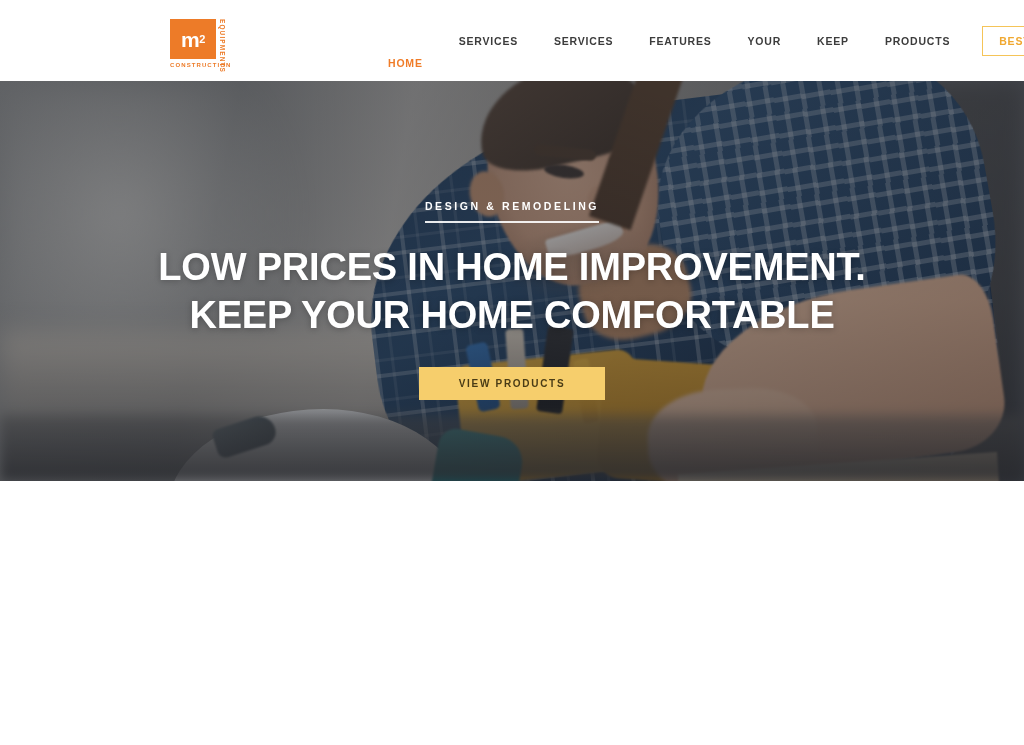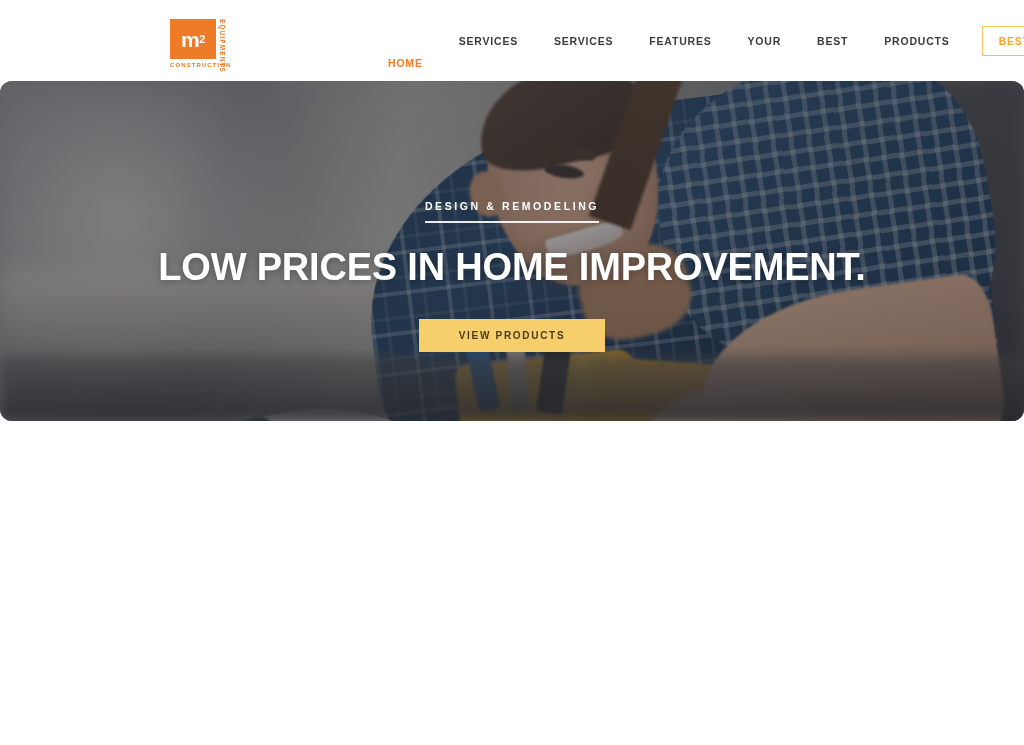--- a/index.html
+++ b/index.html
@@ -87,24 +87,23 @@
     padding: 8px 16px;
     background: #fff;
     cursor: pointer;
     white-space: nowrap;
   }
 
   
   .hero {
     position: relative;
     width: 1024px;
-    height: 340px;
+    height: 400px;
     overflow: hidden;
     background: #7a7d80;
-    border-radius: 12px;
   }
   .hero-photo {
     position: absolute; inset: 0;
     overflow: hidden;
   }
   
   .bg-room {
     position: absolute; inset: 0;
     background:
       linear-gradient(100deg, #9a9a98 0%, #8e8e8c 22%, #bdb9b3 38%, #a7a29a 52%, #8d8b88 68%, #6e6f72 84%, #55575c 100%);
@@ -402,21 +401,21 @@
     <div class="logo-vert">EQUIPMENTS</div>
     <div class="logo-sub">CONSTRUCTION</div>
   </div>
 
   <nav class="nav">
     <a class="nav-item active">HOME</a>
     <a class="nav-item">SERVICES</a>
     <a class="nav-item">SERVICES</a>
     <a class="nav-item">FEATURES</a>
     <a class="nav-item">YOUR</a>
-    <a class="nav-item">BEST</a>
+    <a class="nav-item">KEEP</a>
     <a class="nav-item">PRODUCTS</a>
 
     <button class="nav-deals">BEST DEALS</button>
 
   </nav>
 </div>
 
 <div class="hero">
 
   <div class="hero-photo">
@@ -467,20 +466,21 @@
 
     <div class="bg-floorline"></div>
   </div>
 
   <div class="hero-overlay"></div>
 
   <div class="hero-content">
     <div class="hero-eyebrow">DESIGN &amp; REMODELING</div>
     <div class="hero-title">
       <div>LOW PRICES IN HOME IMPROVEMENT.</div>
+      <div>KEEP YOUR HOME COMFORTABLE</div>
     </div>
     <button class="hero-btn">VIEW PRODUCTS</button>
   </div>
 </div>
 
 <div class="cards">
 
   
   
 

